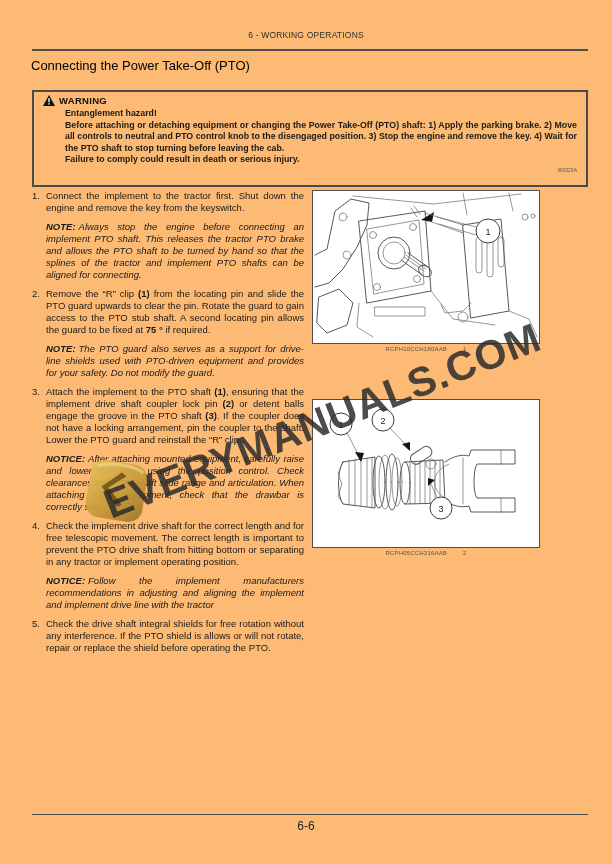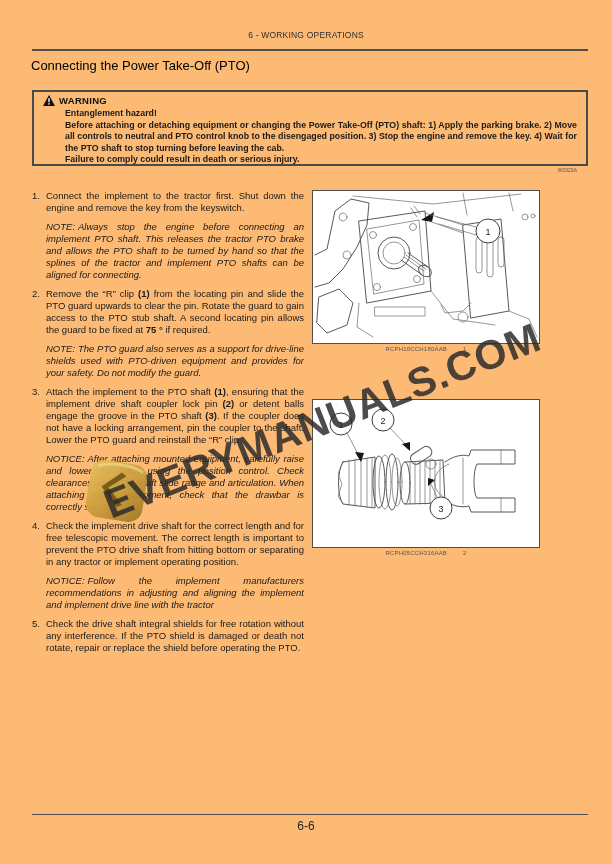--- a/index.html
+++ b/index.html
@@ -8,37 +8,37 @@
     margin:0 auto;overflow:hidden;
     font-family:"Liberation Sans","DejaVu Sans",sans-serif;color:#1a1a1a;
   }
   
   .running-head{position:absolute;top:30px;left:0;right:0;text-align:center;
     font-size:8.5px;color:#2e2e2e;letter-spacing:.2px;}
   .head-rule{position:absolute;top:49px;left:32px;width:556px;border-top:2px solid #4f4f4f;}
   .page-title{position:absolute;top:58px;left:31px;font-size:13px;font-weight:400;color:#000;}
 
   
-  .warning-box{position:absolute;top:90px;left:32px;width:556px;height:76px;
+  .warning-box{position:absolute;top:90px;left:32px;width:556px;height:97px;
     border:2px solid #4a4a4a;box-sizing:border-box;padding:3px 9px 2px 9px;}
   .warning-title-row{display:flex;align-items:center;gap:4px;margin-bottom:2px;}
   .warning-label{font-size:9.5px;font-weight:bold;letter-spacing:.3px;color:#111;}
   .warning-text{margin-left:22px;font-size:8.8px;font-weight:bold;line-height:11.5px;color:#1a1a1a;}
   .warning-body{text-align:justify;}
   .warning-code{text-align:right;font-size:5px;color:#555;margin-top:1px;}
 
   
   .content{position:absolute;top:190px;left:32px;width:508px;display:flex;gap:8px;}
   .col-steps{width:272px;flex:none;font-size:9.5px;line-height:12px;}
   .block{margin-bottom:7px;}
   .step{display:flex;}
   .step .num{flex:none;width:14px;}
   .step .txt{flex:1;text-align:justify;}
   .noteblk{margin-left:14px;text-align:justify;font-style:italic;}
-  .nlabel{font-weight:normal;margin-right:3px;margin-top:18px;}
+  .nlabel{font-weight:bold;margin-right:3px;margin-top:18px;}
   .txt b,.noteblk b{font-weight:bold;}
 
   .col-figs{width:228px;flex:none;}
   .figure-box{width:228px;box-sizing:border-box;border:1px solid #4f4f4f;background:#fff;}
   .figure-caption{display:flex;justify-content:center;gap:16px;margin-top:2px;
     font-size:6px;color:#555;letter-spacing:.2px;height:10px;}
   .fig-gap{height:43px;}
   svg .ln{stroke:#585858;fill:none;stroke-width:1;stroke-linejoin:round;stroke-linecap:round;}
   svg .thin{stroke:#6a6a6a;stroke-width:.7;}
   svg .callout-circle{stroke:#3c3c3c;fill:#fff;stroke-width:1;}
@@ -106,21 +106,21 @@
       </div>
       <div class="block step">
         <span class="num">4.</span>
         <div class="txt">Check the implement drive shaft for the correct length and for free telescopic movement. The correct length is important to prevent the PTO drive shaft from hitting bottom or separating in any tractor or implement operating position.</div>
       </div>
       <div class="block noteblk">
         <span class="nlabel">NOTICE:</span><span>Follow the implement manufacturers recommendations in adjusting and aligning the implement and implement drive line with the tractor</span>
       </div>
       <div class="block step">
         <span class="num">5.</span>
-        <div class="txt">Check the drive shaft integral shields for free rotation without any interference. If the PTO shield is damaged or death not rotate, repair or replace the shield before operating the PTO.</div>
+        <div class="txt">Check the drive shaft integral shields for free rotation without any interference. If the PTO shield is allows or will not rotate, repair or replace the shield before operating the PTO.</div>
       </div>
     </div>
 
     <div class="col-figs">
 
       <div class="figure-box">
         <svg width="226" height="148" viewBox="0 0 226 148">
 
           <path class="ln" d="M2,64 L14,58 22,20 38,8 56,12 54,34 44,56 30,78 16,92 2,96"></path>
           <path class="ln" d="M6,106 26,98 40,112 34,134 14,142 4,132 Z"></path>

